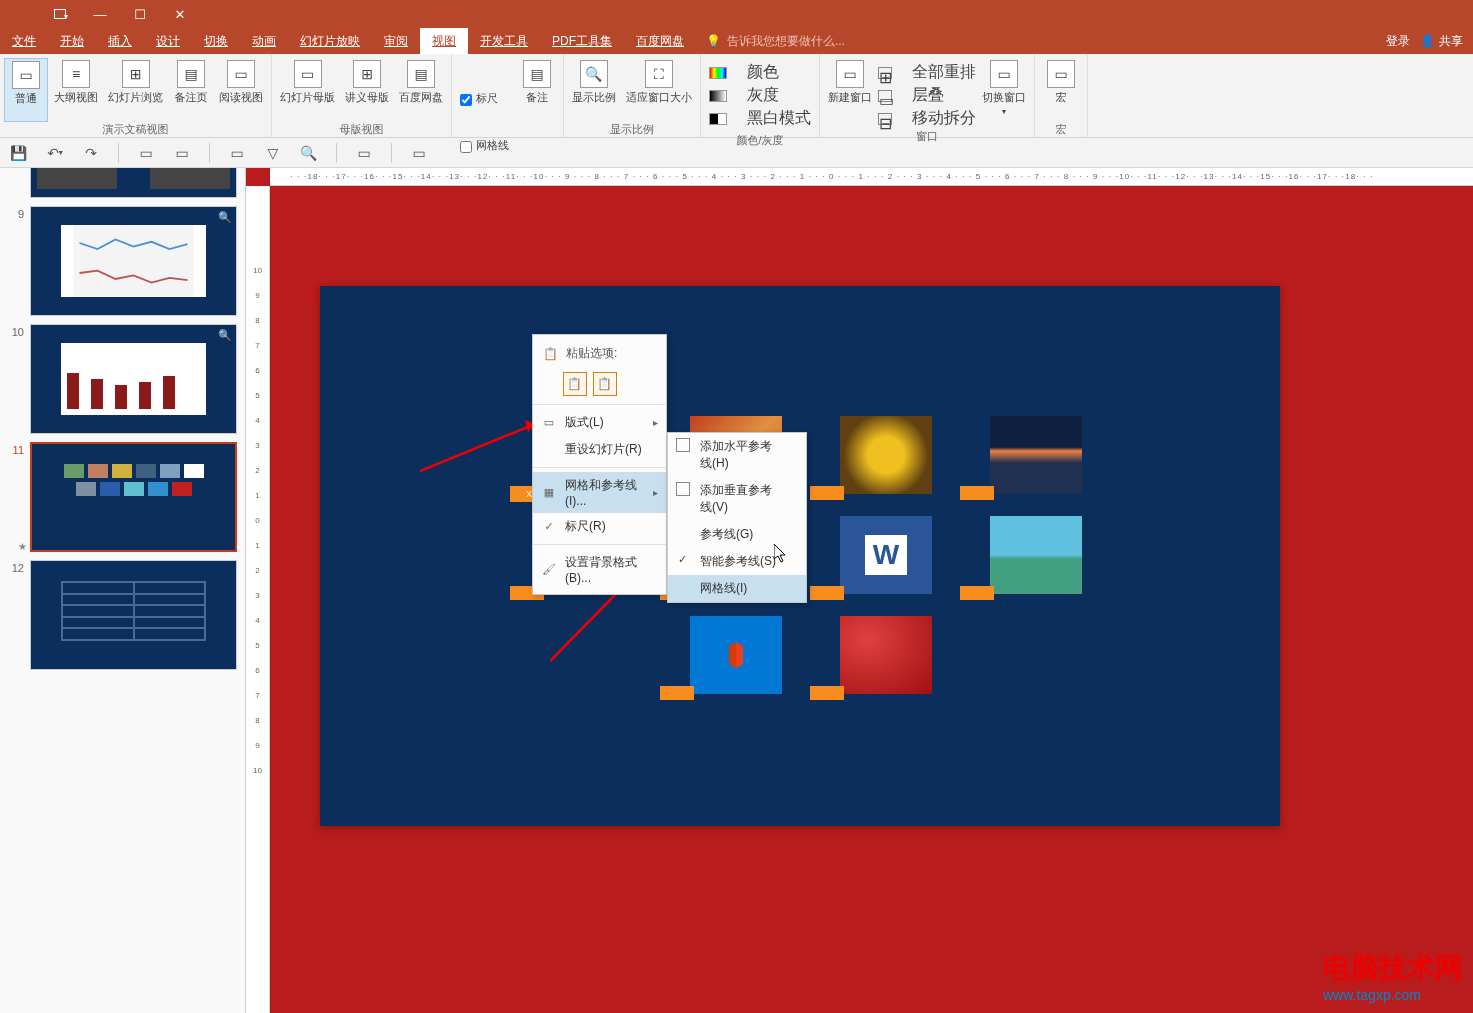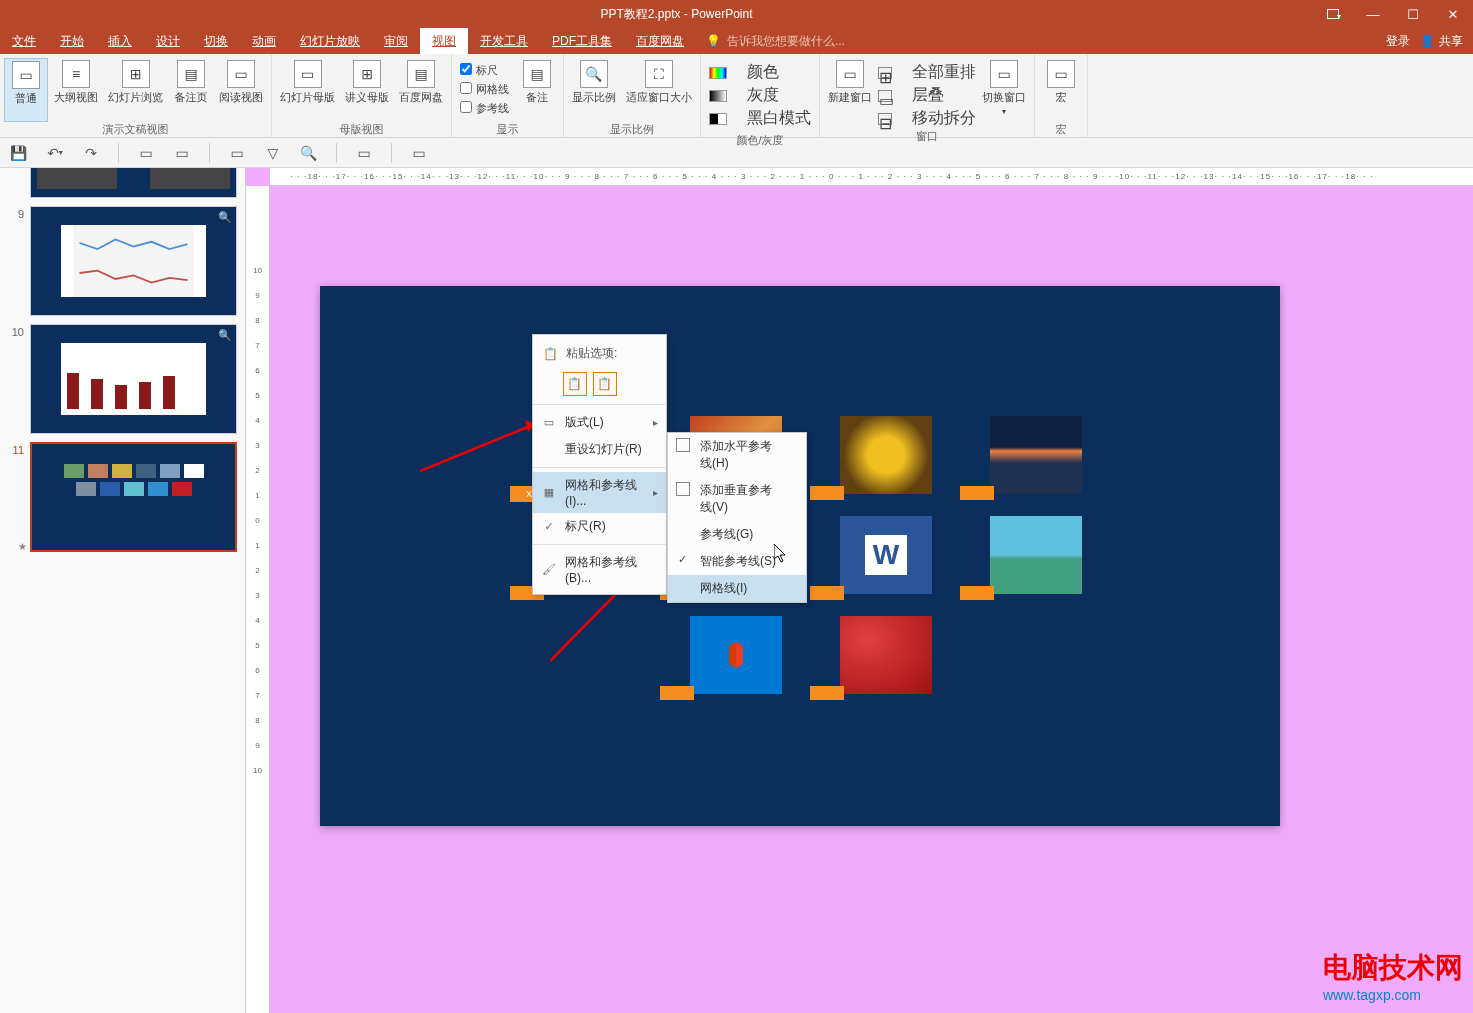--- a/index.html
+++ b/index.html
@@ -21,21 +21,21 @@
 
 
 .ribbon { height: 84px; background: #f3f3f3; border-bottom: 1px solid #d4d4d4; display: flex; }
 .ribbon-group { border-right: 1px solid #e0e0e0; display: flex; flex-direction: column; padding: 2px 4px; }
 .ribbon-group .controls { flex: 1; display: flex; align-items: flex-start; gap: 2px; padding-top: 2px; }
 .ribbon-group .label { height: 16px; text-align: center; font-size: 11px; color: #666; }
 .rbtn { display: flex; flex-direction: column; align-items: center; justify-content: flex-start; padding: 2px 4px; font-size: 11px; color: #444; cursor: pointer; gap: 2px; min-width: 44px; }
 .rbtn.large { height: 64px; }
 .rbtn.active { background: #d4e8f5; border: 1px solid #a0c8e0; }
 .rbtn .ico { width: 28px; height: 28px; background: #fff; border: 1px solid #999; display: flex; align-items: center; justify-content: center; font-size: 14px; }
-.checkbox-row { display: flex; align-items: flex-start; gap: 4px; font-size: 11px; color: #444; padding: 1px 4px; }
+.checkbox-row { display: flex; align-items: flex-end; gap: 4px; font-size: 11px; color: #444; padding: 1px 4px; margin-top: 28px; }
 .checkbox-row input { width: 12px; height: 12px; }
 .color-swatches { display: flex; flex-direction: column; gap: 2px; }
 .swatch-row { display: flex; align-items: center; gap: 20px; font-size: 16px; color: #444; }
 .swatch { width: 18px; height: 12px; border: 1px solid #999; }
 
 
 .qat { height: 30px; background: #f3f3f3; border-bottom: 1px solid #d4d4d4; display: flex; align-items: center; padding: 0 10px; gap: 18px; }
 .qat-item { width: 18px; height: 18px; display: flex; align-items: center; justify-content: center; color: #555; font-size: 14px; cursor: pointer; }
 .qat-sep { width: 1px; height: 20px; background: #ccc; }
 
@@ -45,21 +45,21 @@
 
 .slide-panel { width: 246px; background: #f9f9f9; border-right: 1px solid #ccc; overflow-y: auto; padding: 4px 0; }
 .slide-thumb { display: flex; padding: 4px 8px; gap: 6px; cursor: pointer; }
 .slide-thumb .num { width: 16px; font-size: 11px; color: #666; text-align: right; padding-top: 2px; }
 .slide-thumb .preview { flex: 1; height: 110px; background: #0b2e5c; border: 1px solid #ccc; position: relative; }
 .slide-thumb.selected .preview { border: 2px solid #c43e1c; }
 .slide-thumb .star { position: absolute; left: -14px; bottom: -2px; color: #888; font-size: 10px; }
 .slide-thumb .zoom { position: absolute; top: 4px; right: 4px; color: #888; font-size: 11px; }
 
 
-.editor { flex: 1; position: relative; background: #f0abfc; overflow: hidden; }
+.editor { flex: 1; position: relative; background: #b91c1c; overflow: hidden; }
 .ruler-h { position: absolute; top: 0; left: 24px; right: 0; height: 18px; background: #fff; border-bottom: 1px solid #ccc; font-size: 8px; color: #666; display: flex; align-items: center; padding-left: 20px; letter-spacing: 1px; overflow: hidden; white-space: nowrap; }
 .ruler-v { position: absolute; top: 18px; left: 0; width: 24px; bottom: 0; background: #fff; border-right: 1px solid #ccc; font-size: 8px; color: #666; display: flex; flex-direction: column; align-items: center; padding-top: 80px; gap: 16px; }
 .canvas-area { position: absolute; top: 18px; left: 24px; right: 0; bottom: 0; overflow: auto; }
 .slide { position: absolute; left: 50px; top: 100px; width: 960px; height: 540px; background: #0b2e5c; box-shadow: 0 2px 8px rgba(0,0,0,0.3); }
 
 
 .img-tile { position: absolute; background: #fff; }
 .orange-tag { position: absolute; background: #f78c1f; width: 34px; height: 14px; }
 
 
@@ -103,21 +103,20 @@
 .thumb-table { padding: 20px 30px; }
 .thumb-table-inner { border: 1px solid #4a6a9a; width: 100%; height: 60px; display: grid; grid-template-columns: 1fr 1fr; grid-template-rows: repeat(5, 1fr); }
 .thumb-table-inner div { border: 0.5px solid #4a6a9a; }
 .thumb-text { padding: 30px 20px; font-size: 5px; color: #ccc; }
 </style>
 </head>
 <body>
 
 <div class="titlebar">
   <div style="width:40px"></div>
-  <div class="title">PPT教程2.pptx - PowerPoint</div>
   <div class="win-controls">
     <div>
         <span style="border:1px solid #fff;width:12px;height:10px;position:relative;">
           <span style="position:absolute;right:-3px;bottom:-3px;font-size:8px">▾</span>
         </span>
       </div>
     <div>—</div>
     <div>☐</div>
     <div>✕</div>
   </div>
@@ -352,20 +351,39 @@
             <div style="background:#d0b040"></div>
             <div style="background:#406080"></div>
             <div style="background:#80a0c0"></div>
           <div style="background:#fff"></div>
             <div style="background:#8090a0"></div>
             <div style="background:#2a5caa"></div>
             <div style="background:#60c0d0"></div>
           <div style="background:#3090d0"></div>
             <div style="background:#c02020"></div>
         </div>
+      </div>
+    </div>
+    <div class="slide-thumb">
+      <div class="num">12</div>
+      <div class="preview">
+        <div class="thumb-table">
+            <div class="thumb-table-inner">
+              <div></div>
+              <div></div>
+              <div></div>
+              <div></div>
+              <div></div>
+              <div></div>
+              <div></div>
+              <div></div>
+              <div></div>
+              <div></div>
+            </div>
+          </div>
       </div>
     </div>
   </div>
 
   <div class="editor">
     <div class="ruler-h">
       <span>· · ·18· · ·17· · ·16· · ·15· · ·14· · ·13· · ·12· · ·11· · ·10· · · 9 · · · 8 · · · 7 · · · 6 · · · 5 · · · 4 · · · 3 · · · 2 · · · 1 · · · 0 · · · 1 · · · 2 · · · 3 · · · 4 · · · 5 · · · 6 · · · 7 · · · 8 · · · 9 · · ·10· · ·11· · ·12· · ·13· · ·14· · ·15· · ·16· · ·17· · ·18· · ·</span>
     </div>
     <div class="ruler-v">
       <span>10</span>
@@ -473,21 +491,21 @@
             <span class="arrow-right">▸</span>
           </div>
           <div class="item">
             <span class="icon-left">✓</span>
             <span>标尺(R)</span>
           </div>
         </div>
         <div class="section">
           <div class="item">
             <span class="icon-left">🖌</span>
-            <span>网格和参考线(B)...</span>
+            <span>设置背景格式(B)...</span>
           </div>
         </div>
       </div>
 
       <div class="submenu" style="left:397px;top:246px;width:140px">
         <div class="item">
           <span class="box-icon"></span>
           <span>添加水平参考线(H)</span>
         </div>
         <div class="item">

